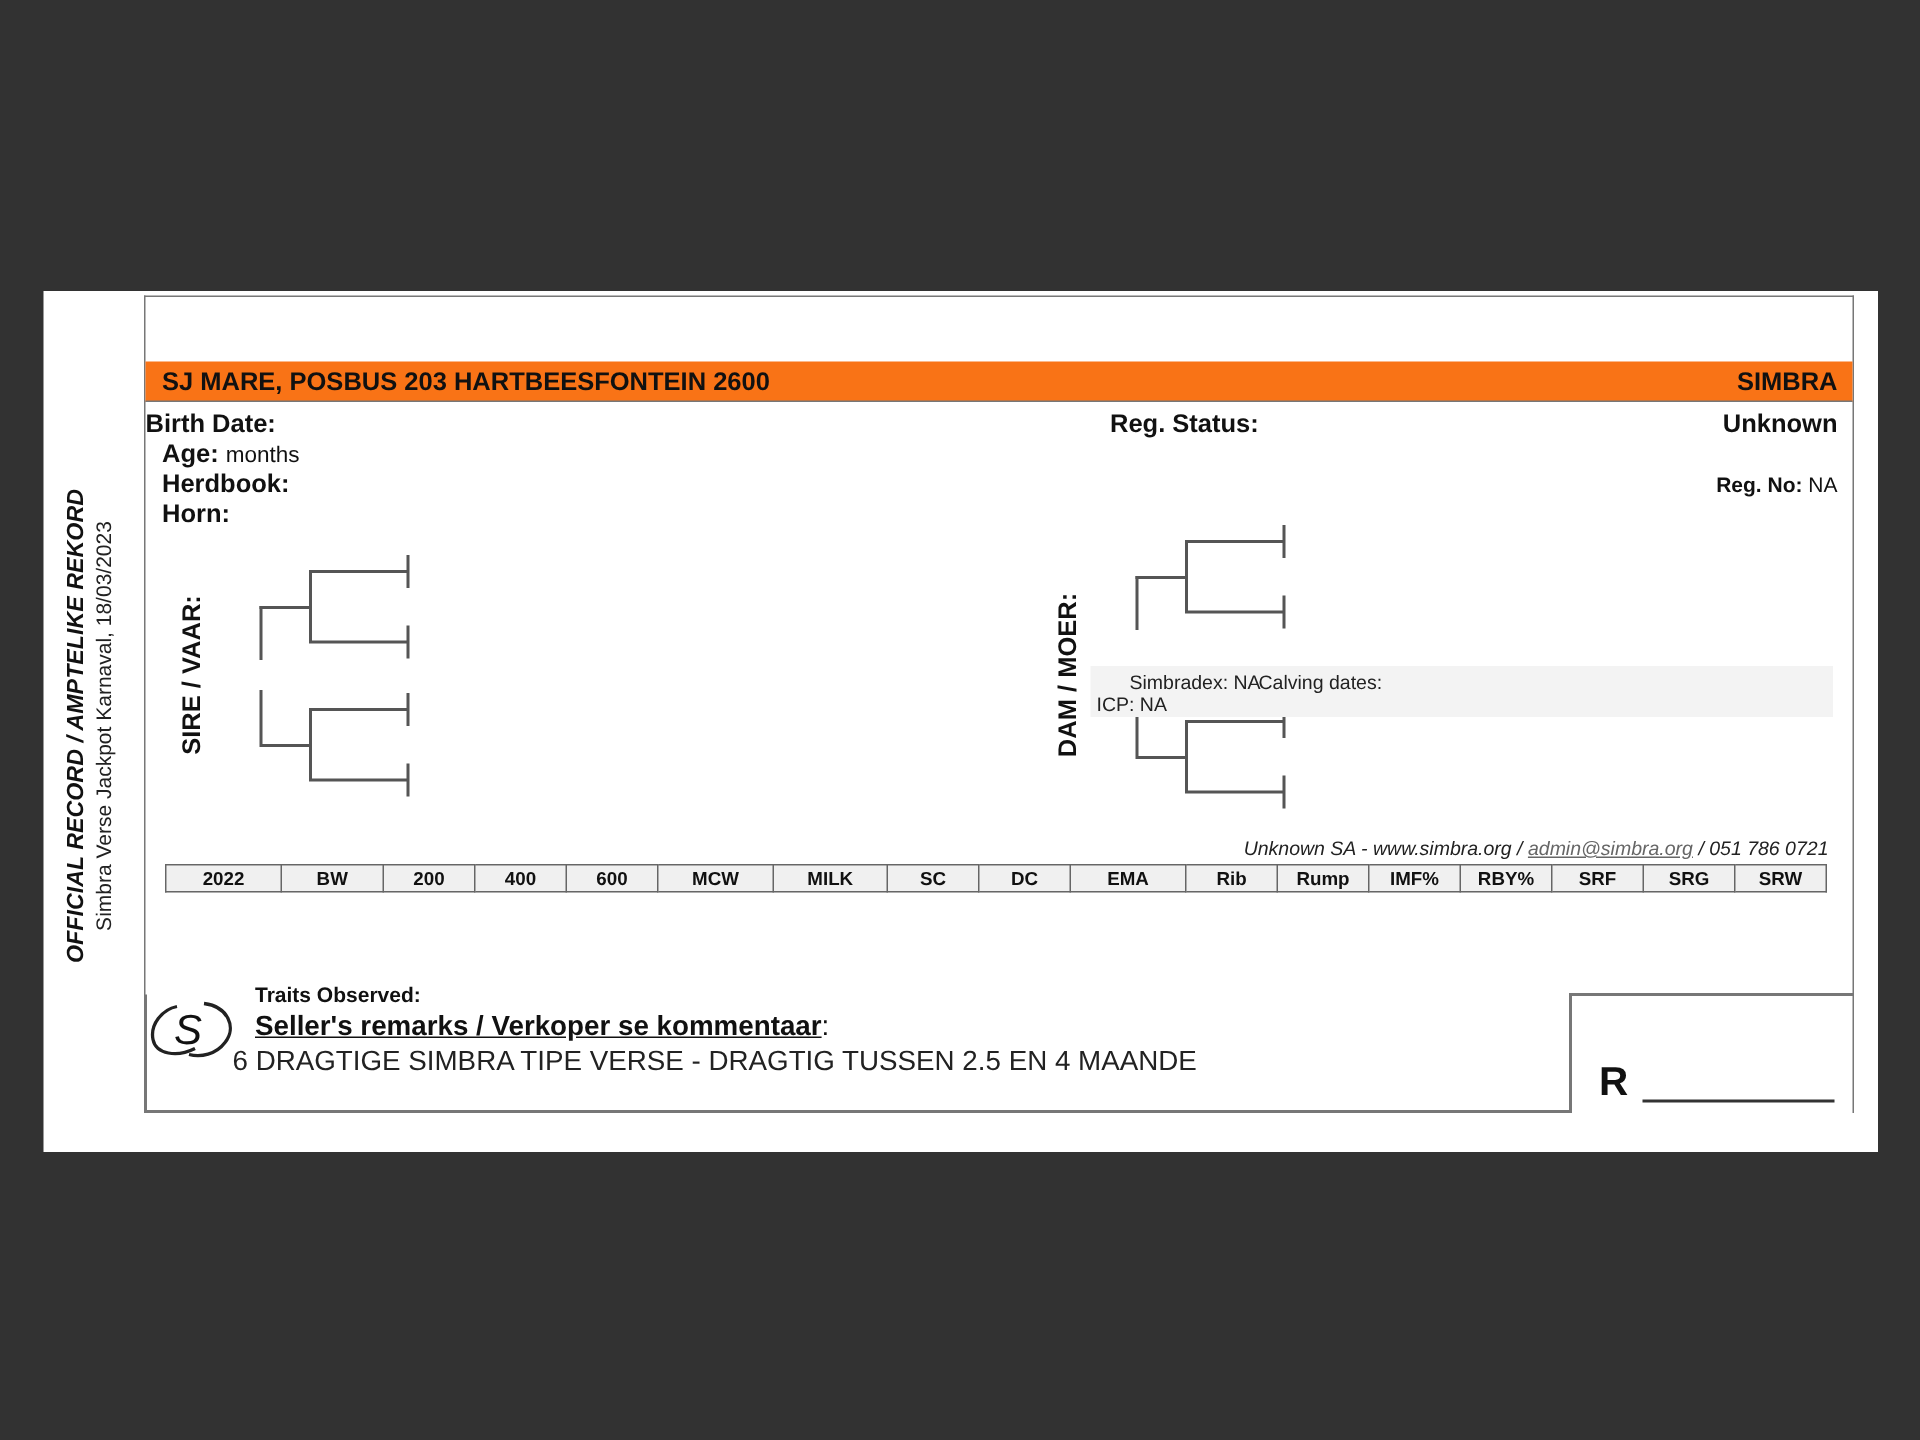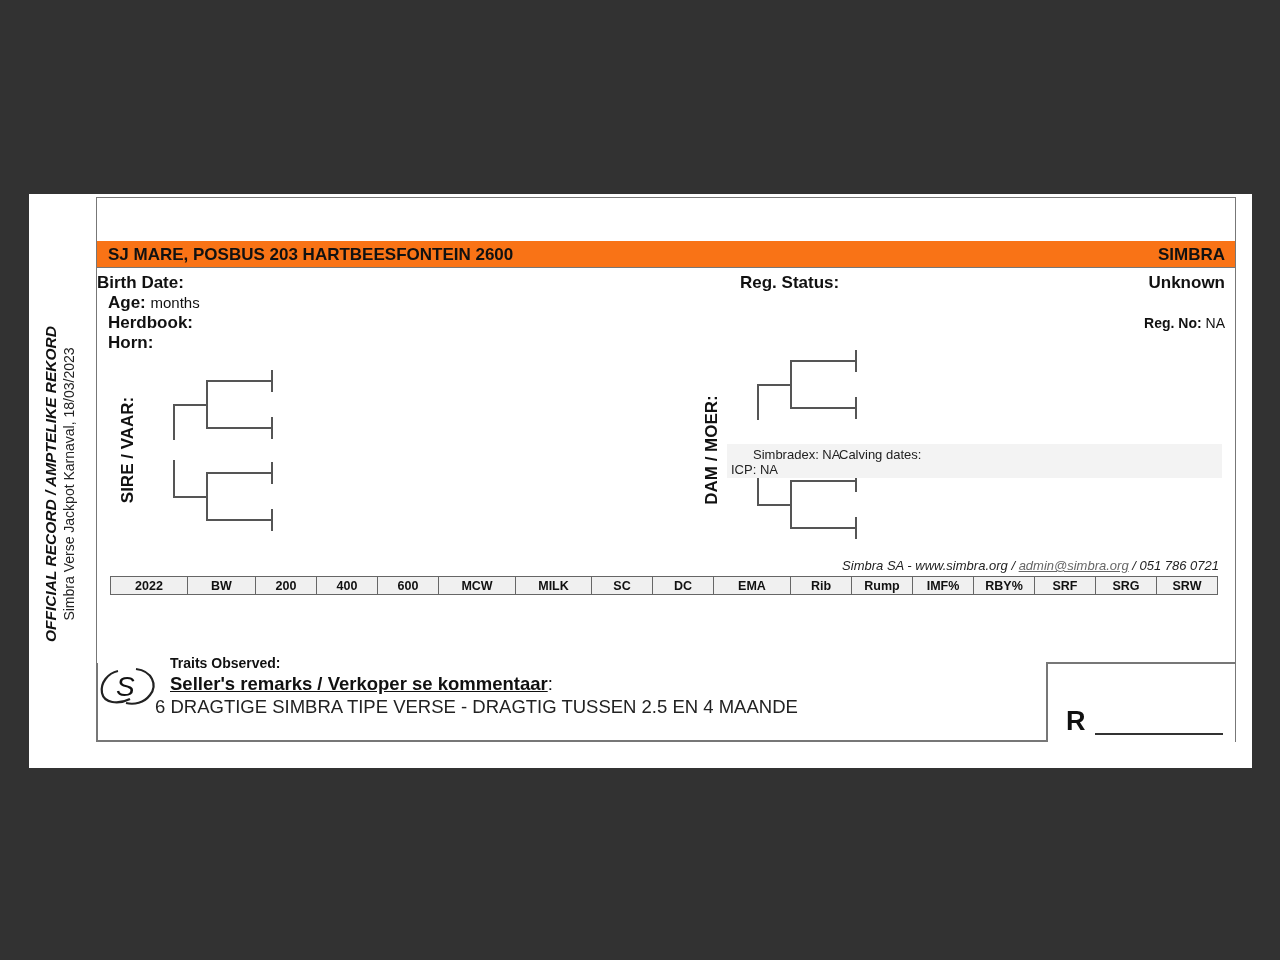--- a/index.html
+++ b/index.html
@@ -231,21 +231,21 @@
       <div class="ln" style="left:98px; top:169px; width:1.5px; height:22px;"></div>
     </div>
 
     <div class="dam-info">
       <span style="left:4px; top:3px;margin-left:22px;">Simbradex: NA</span>
       <span style="left:112px; top:3px;">Calving dates:</span>
       <span style="left:4px; top:18px;">ICP: NA</span>
     </div>
 
     <div class="contact">
-      <span>Simbra SA - www.simbra.org / </span><span class="mail">admin@simbra.org</span><span> / 051 786 0721</span>
+      <span>Unknown SA - www.simbra.org / </span><span class="mail">admin@simbra.org</span><span> / 051 786 0721</span>
     </div>
 
     <table class="ebv">
       <colgroup>
         <col style="width:77px">
           <col style="width:68px">
           <col style="width:61px">
           <col style="width:61px">
           <col style="width:61px">
         <col style="width:77px">

